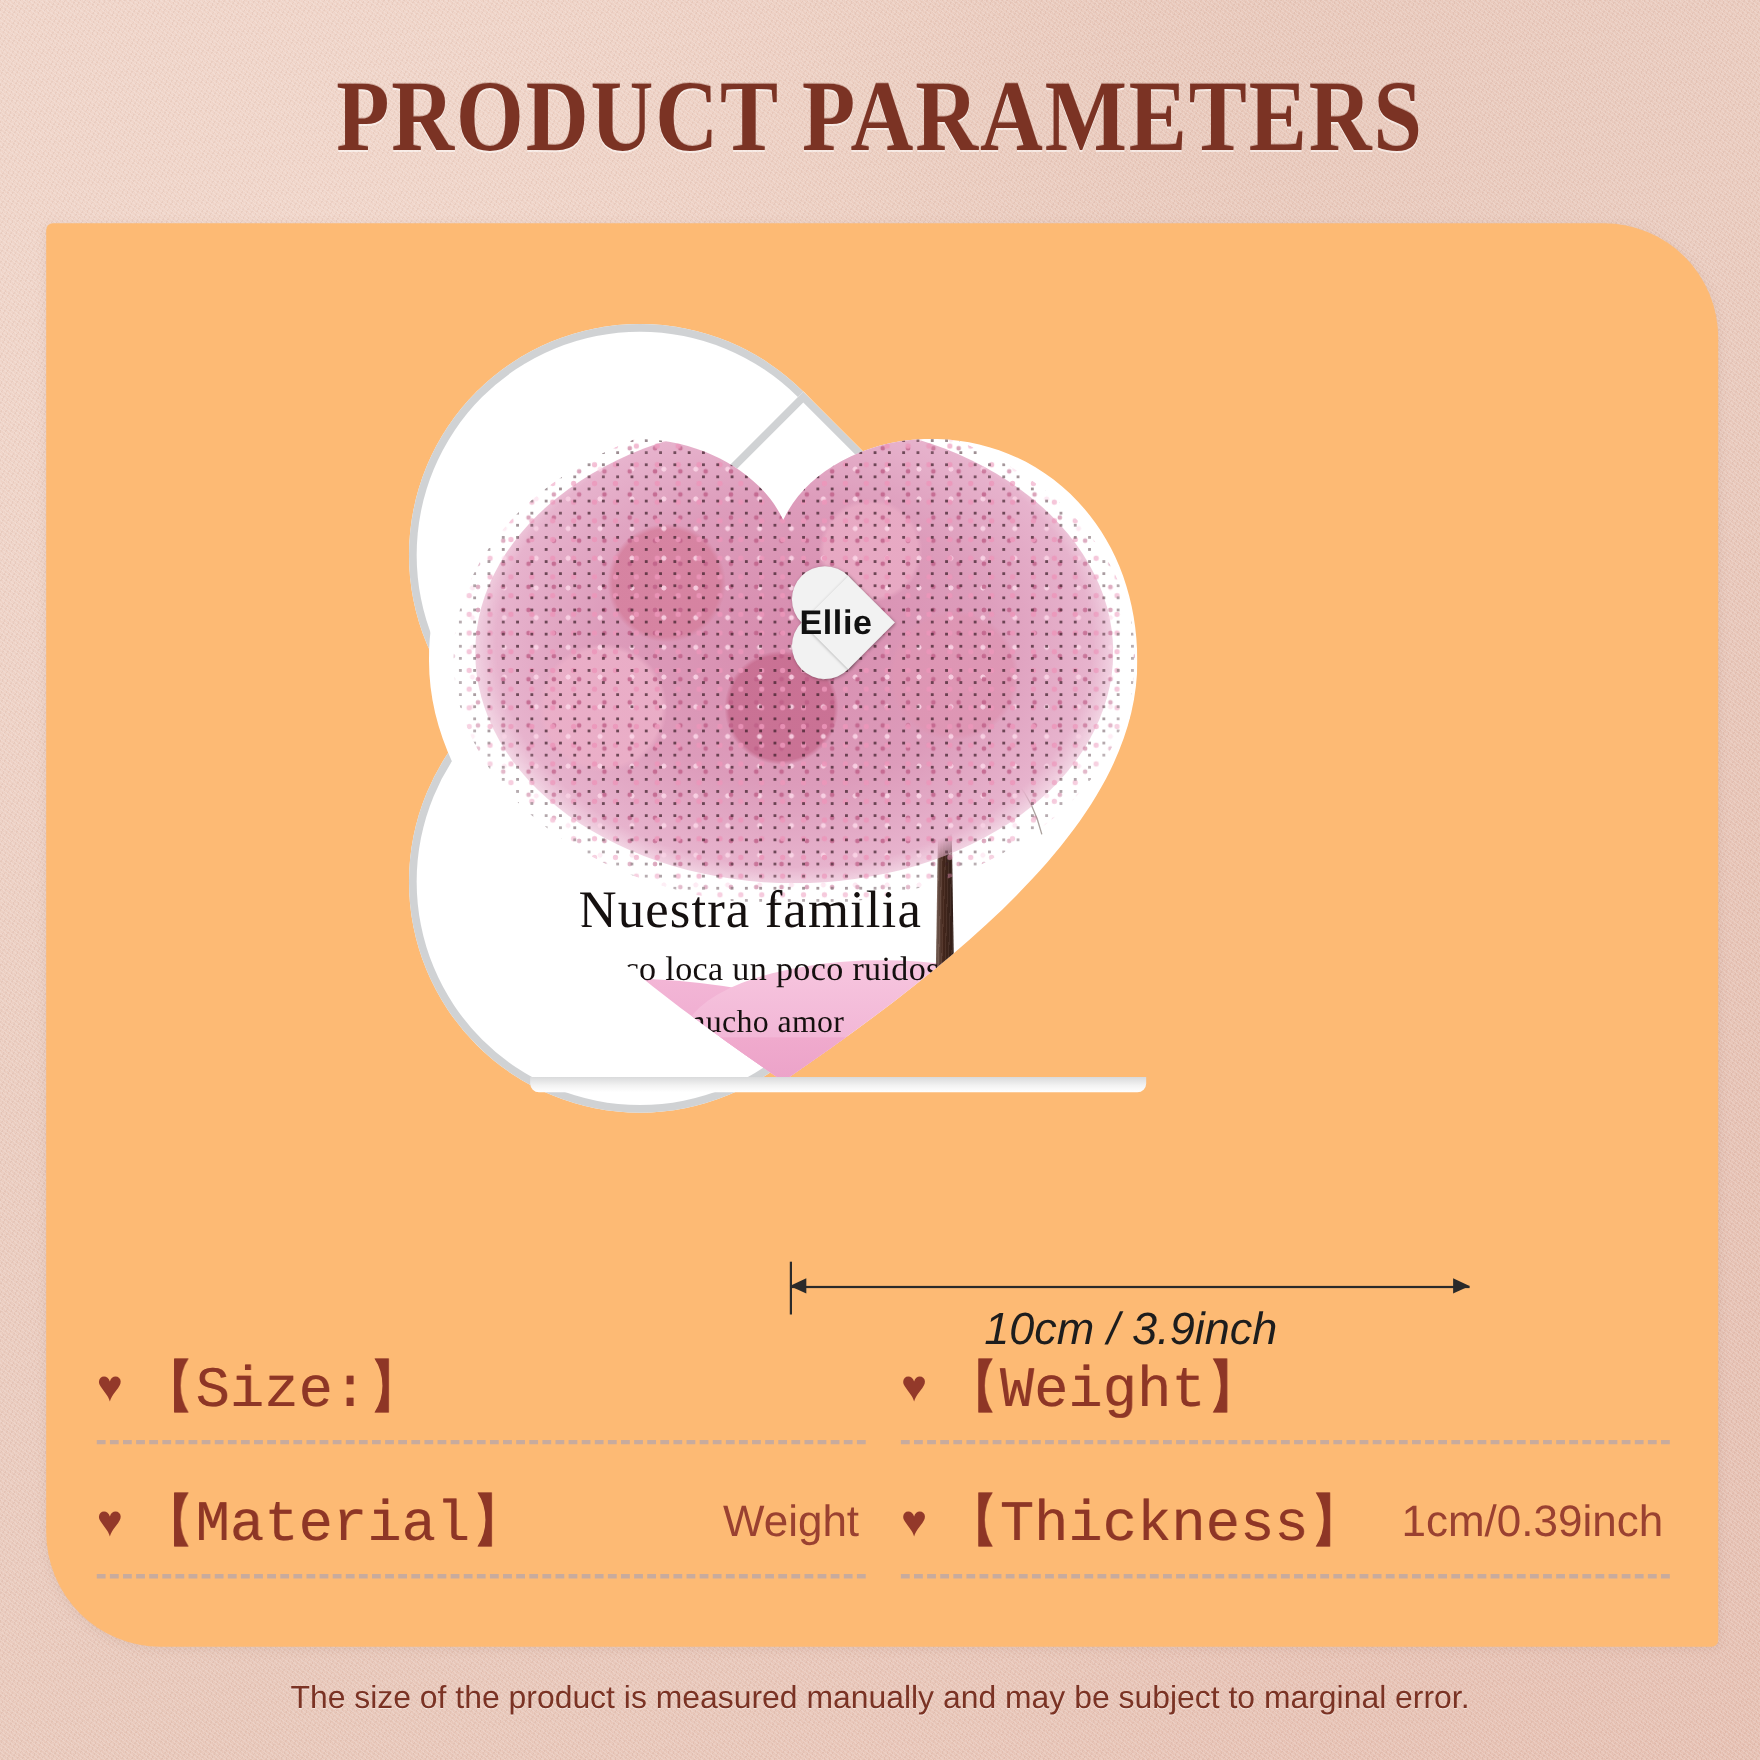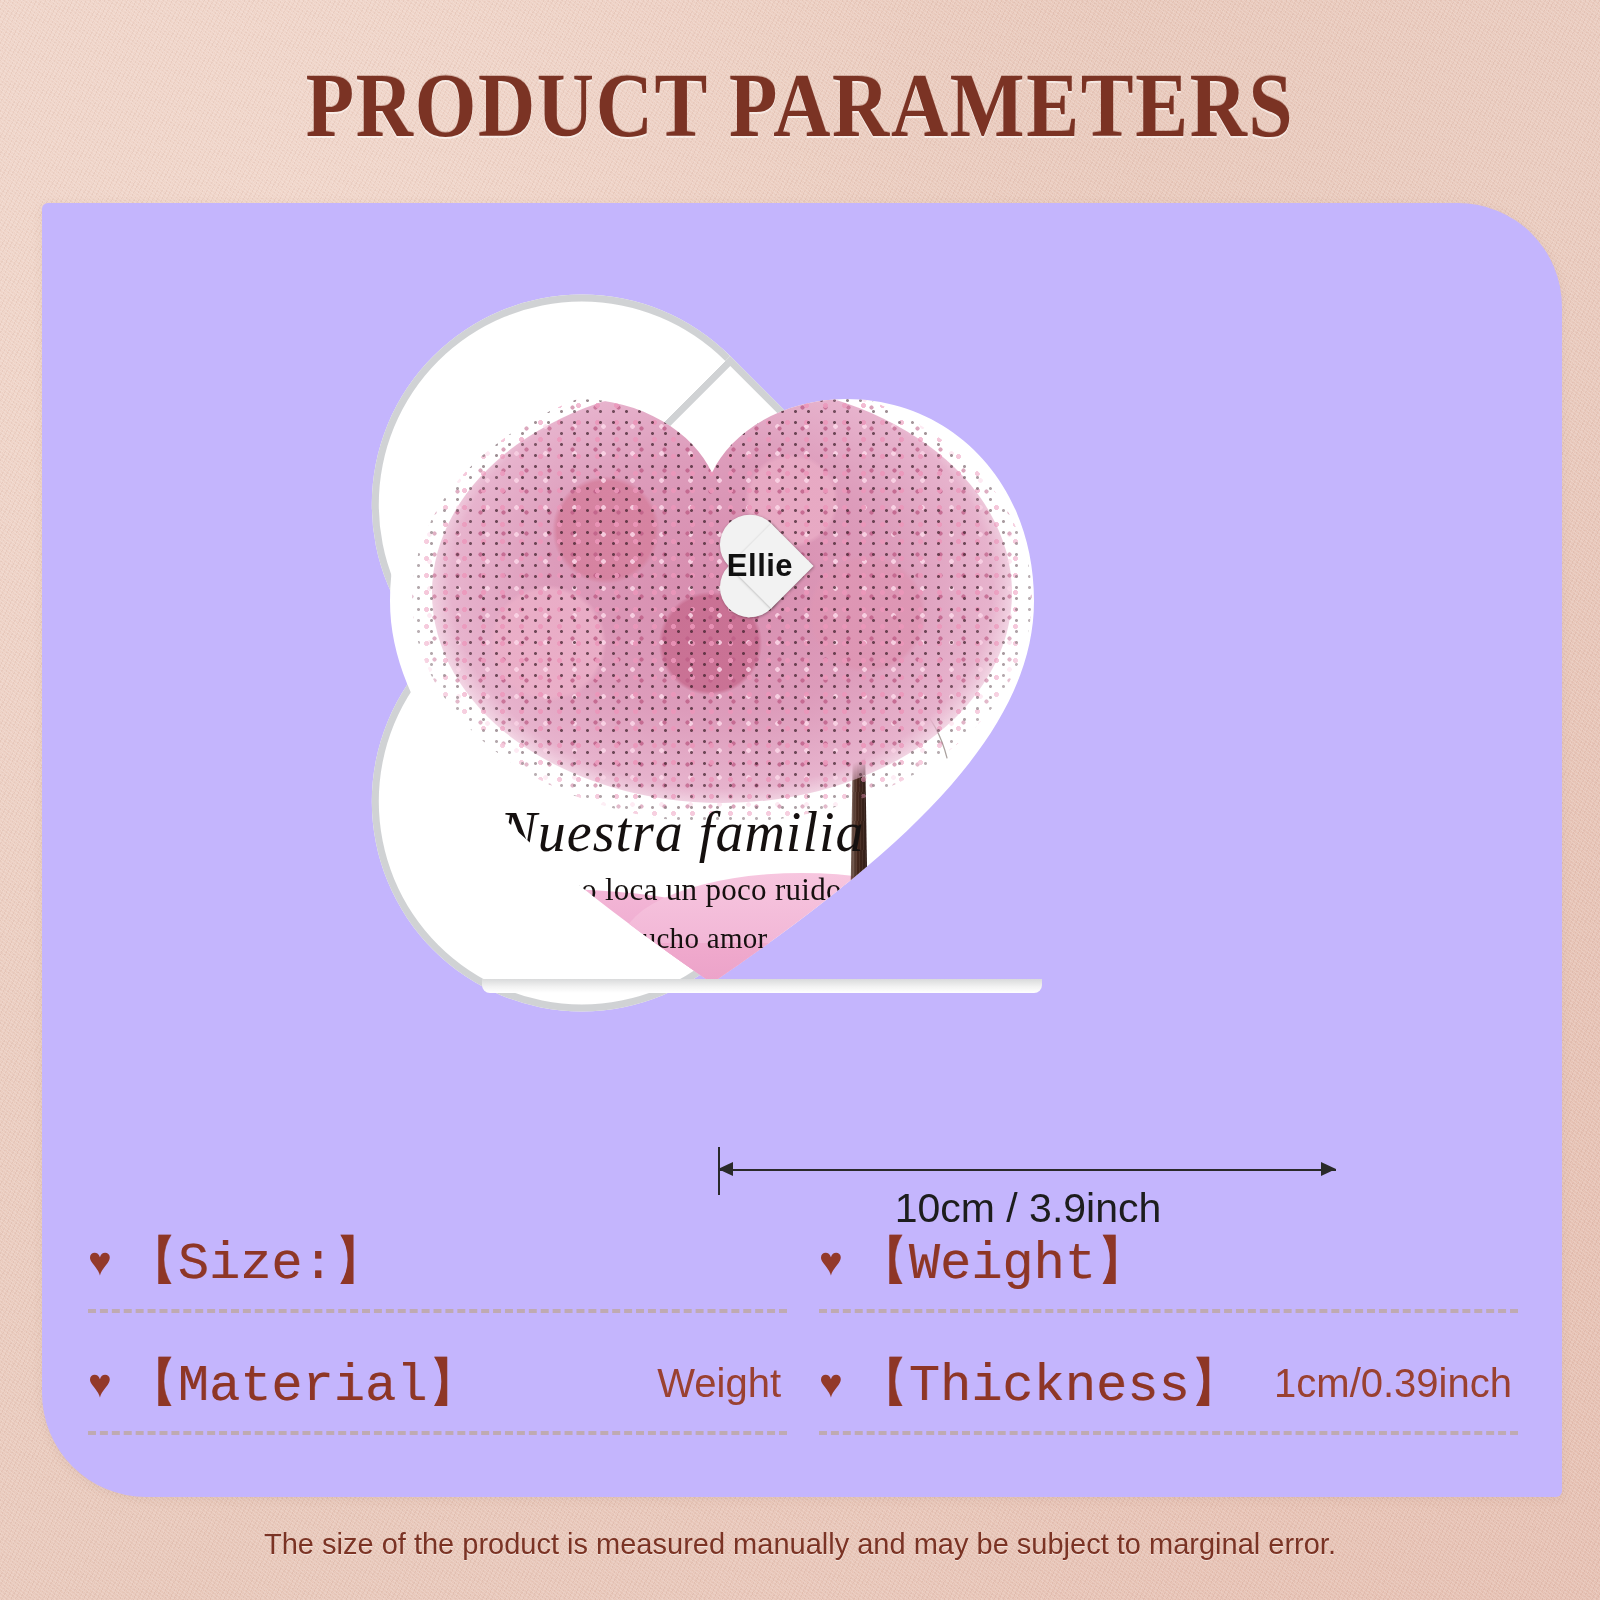--- a/index.html
+++ b/index.html
@@ -38,21 +38,21 @@
     color:#7b3324;
     transform:scaleX(.86);
     text-shadow:0 2px 0 rgba(255,255,255,.55), 0 -1px 0 rgba(120,50,35,.25);
     white-space:nowrap;
   }
 
   
   #card{
     position:absolute;
     left:42px;top:203px;width:1520px;height:1294px;
-    background:#c4b5fd;
+    background:#fdba74;
     border-radius:6px 104px 6px 104px;
     box-shadow:0 2px 10px rgba(140,95,80,.10);
     overflow:hidden;
   }
 
   
   #product-figure{
     position:absolute;left:330px;top:130px;width:700px;height:680px;
   }
   
@@ -145,21 +145,21 @@
     position:absolute;left:0;top:30px;width:110px;text-align:center;
     font-family:"Liberation Sans", sans-serif;
     font-weight:700;font-size:31px;color:#111;letter-spacing:.5px;
   }
   
   #plaque-caption{
     position:absolute;left:80px;top:470px;width:460px;text-align:center;color:#15100f;
   }
   #cap-line1{
     font-family:"Liberation Serif", serif;
-    font-style:italic;font-size:56px;line-height:1.05;letter-spacing:1px;
+    font-size:48px;line-height:1.05;letter-spacing:1px;
   }
   #cap-line2{
     font-family:"Liberation Serif", serif;
     font-size:31px;margin-top:10px;letter-spacing:.3px;
   }
   #cap-line3{
     font-family:"Liberation Serif", serif;
     font-size:29px;margin-top:14px;letter-spacing:.3px;
   }
   .ital{}
@@ -171,21 +171,21 @@
     filter:blur(.5px);
   }
   #dim-horz{position:absolute;left:340px;top:800px;width:640px;height:110px;}
   #dim-horz .hline{position:absolute;left:8px;top:36px;width:616px;height:2px;background:#2a2a2a;}
   #dim-horz .cap-l{position:absolute;left:6px;top:14px;width:2px;height:48px;background:#2a2a2a;}
   #dim-horz .arw{position:absolute;top:29px;width:0;height:0;border-top:7px solid transparent;border-bottom:7px solid transparent;}
   #dim-horz .arw-l{left:6px;border-right:15px solid #2a2a2a;}
   #dim-horz .arw-r{left:609px;border-left:15px solid #2a2a2a;}
   #dim-horz-label{
     position:absolute;left:0;top:52px;width:632px;text-align:center;
-    font-size:41px;color:#1d1d1d;white-space:nowrap;
+    font-size:41px;color:#1d1d1d;white-space:nowrap;font-style:italic;
   }
 
   
   #spec-table{
     position:absolute;left:46px;top:1010px;width:1430px;
     display:grid;grid-template-columns:699px 32px 699px;
   }
   .spec-col{display:flex;flex-direction:column;}
   .spec-row{
     display:flex;align-items:center;

